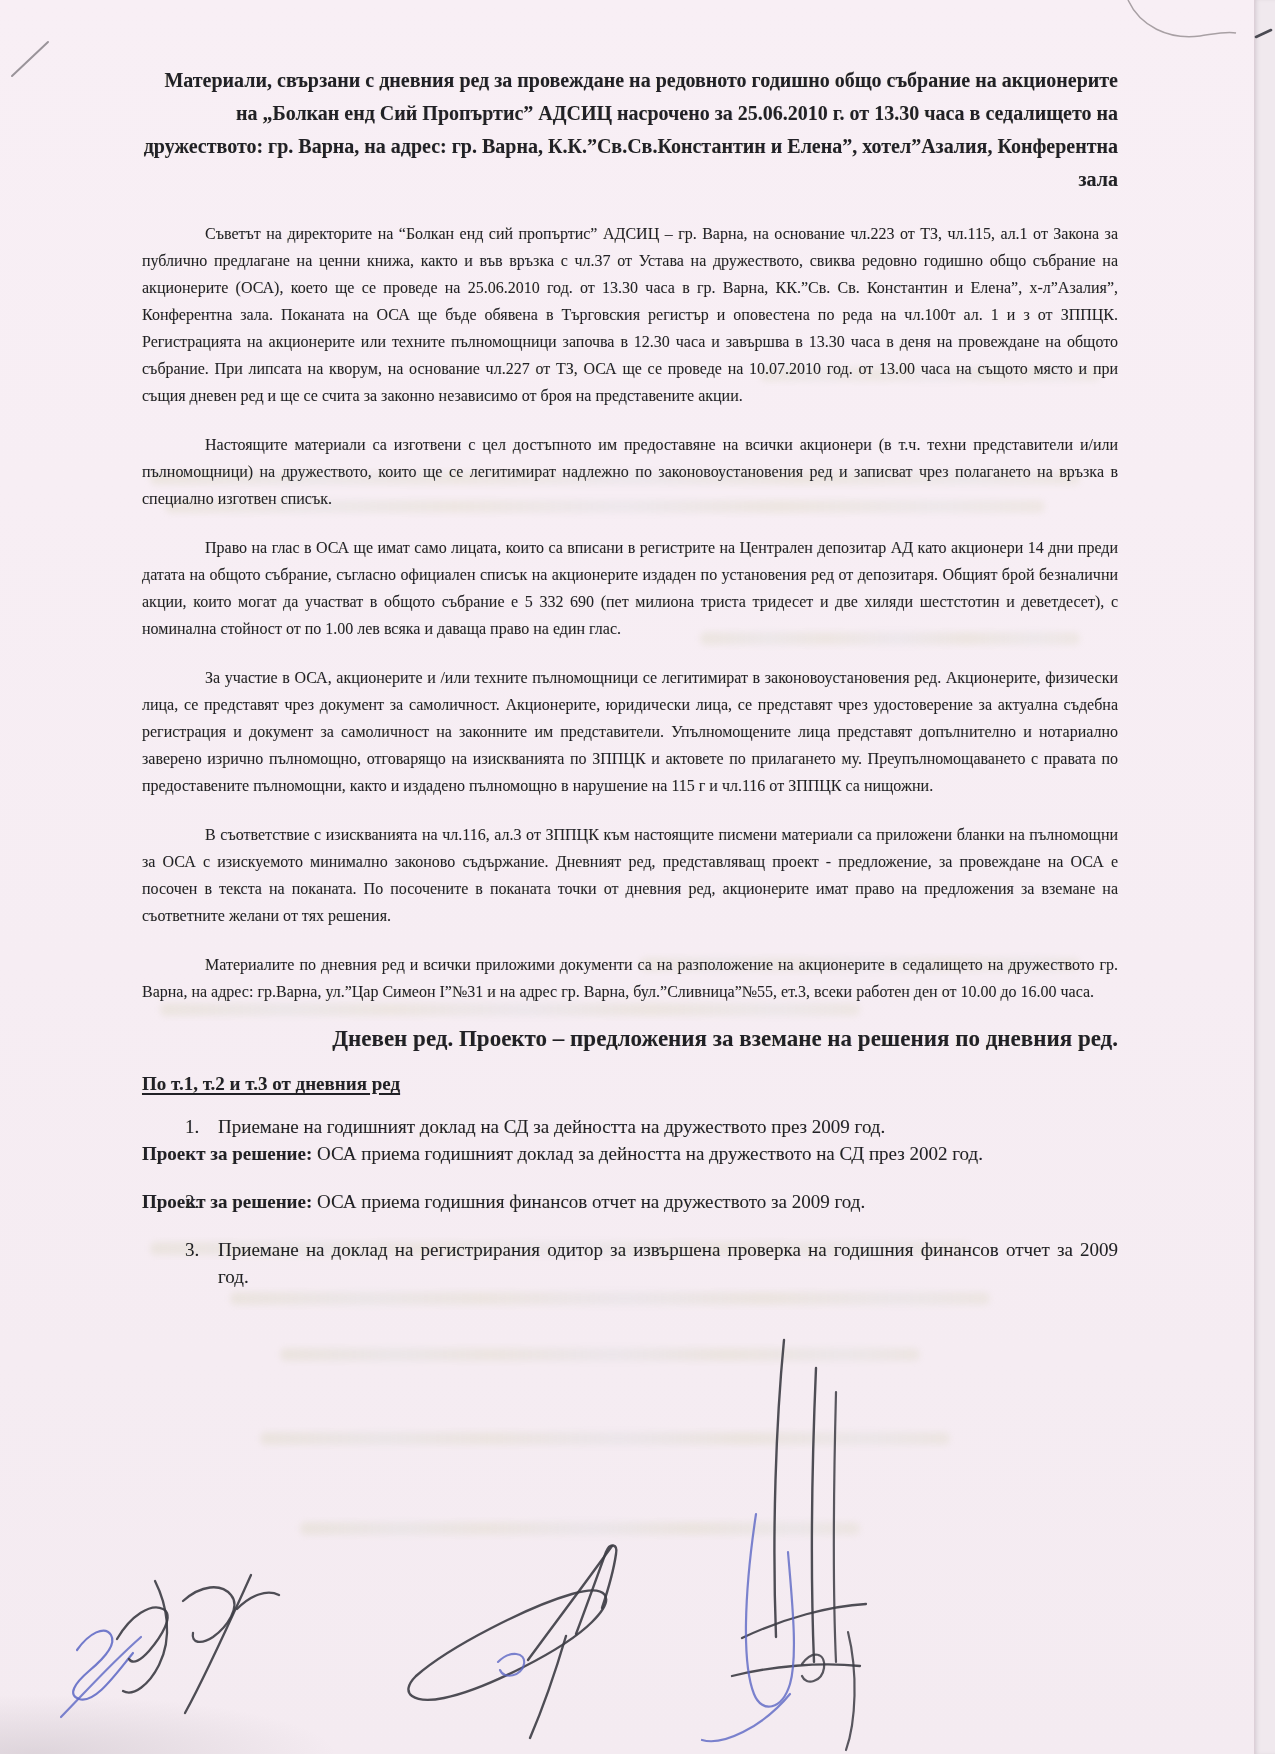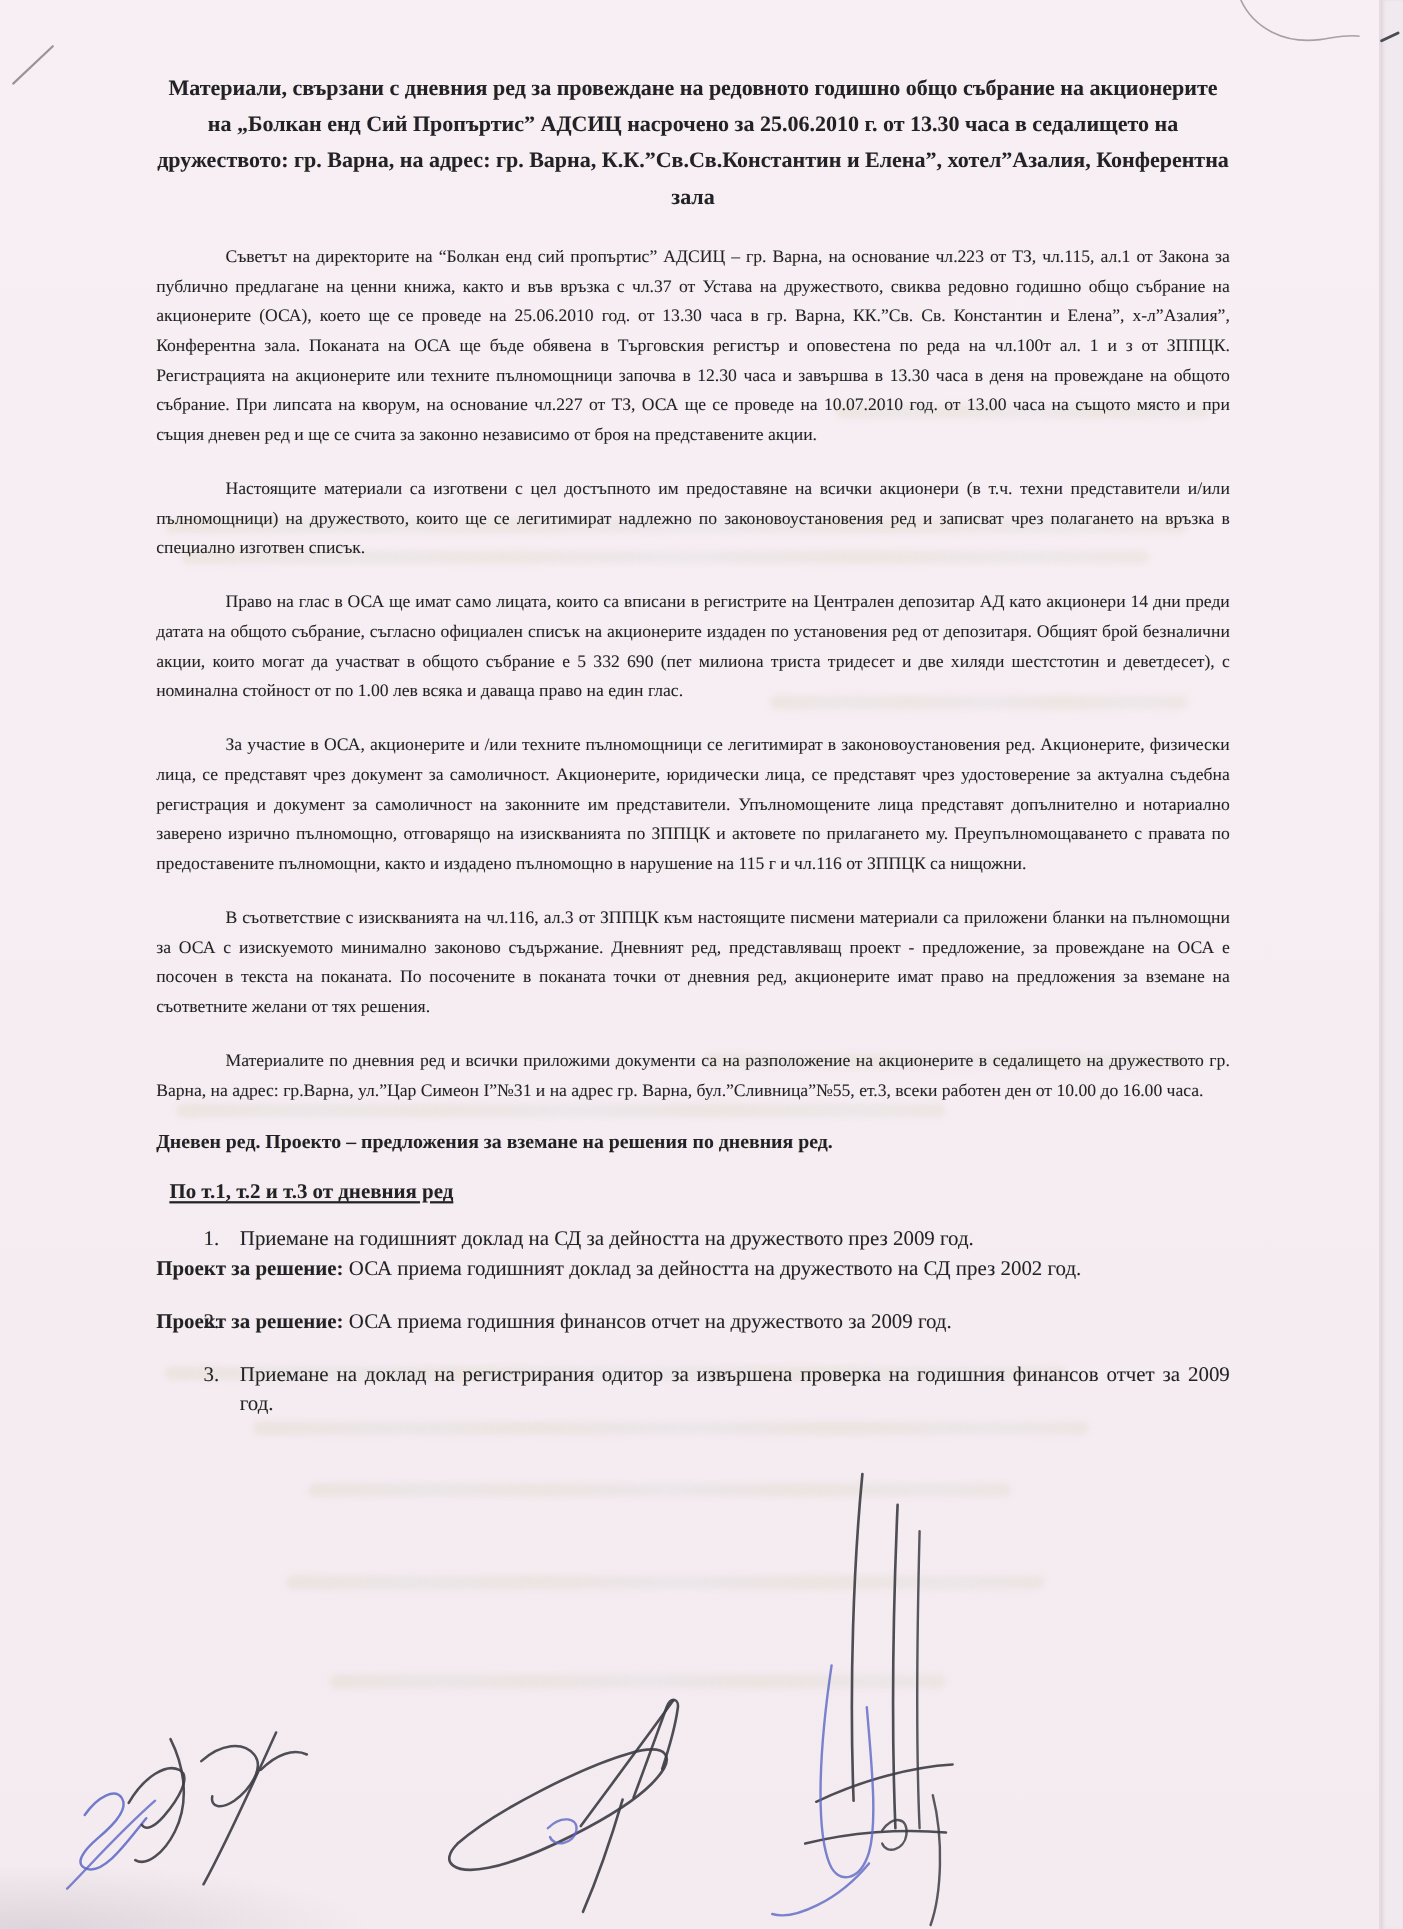--- a/index.html
+++ b/index.html
@@ -24,41 +24,41 @@
     background:radial-gradient(ellipse at 10% 100%, rgba(120,110,120,.18), transparent 70%);
   }
   .content{
     position:absolute;left:142px;top:64px;width:976px;
   }
   .doc-text{
     text-shadow:0.6px 0 0 rgba(90,130,230,.14), -0.6px 0 0 rgba(225,205,60,.18);
   }
   .title{
     font-size:20px;line-height:33px;font-weight:bold;
-    text-align:center;
+    text-align:right;
     margin:0 0 24px 0;
   }
   .para{
     font-size:16px;line-height:27px;
     text-align:justify;
     text-indent:63px;
     margin:0 0 22px 0;
   }
   .para.last{margin-bottom:20px;}
   .agenda-heading{
-    font-size:18px;line-height:27px;font-weight:bold;
-    text-align:left;
+    font-size:23px;line-height:27px;font-weight:bold;
+    text-align:right;
     margin:0 0 18px 0;
   }
   .section-heading{
     font-size:19px;line-height:27px;font-weight:bold;
     text-decoration:underline;
     text-decoration-thickness:1.5px;
     text-underline-offset:3px;
-    margin:0 0 16px 12px;
+    margin:0 0 16px 0;
   }
   .agenda-item{margin:0 0 21px 0;font-size:19px;line-height:27px;text-align:justify;}
   .item-line{position:relative;padding-left:76px;}
   .item-num{position:absolute;left:43px;top:0;}
   .decision{margin:0;}
   .b{font-weight:bold;}
   
   .bleed{
     position:absolute;height:13px;border-radius:7px;
     background:linear-gradient(90deg,

